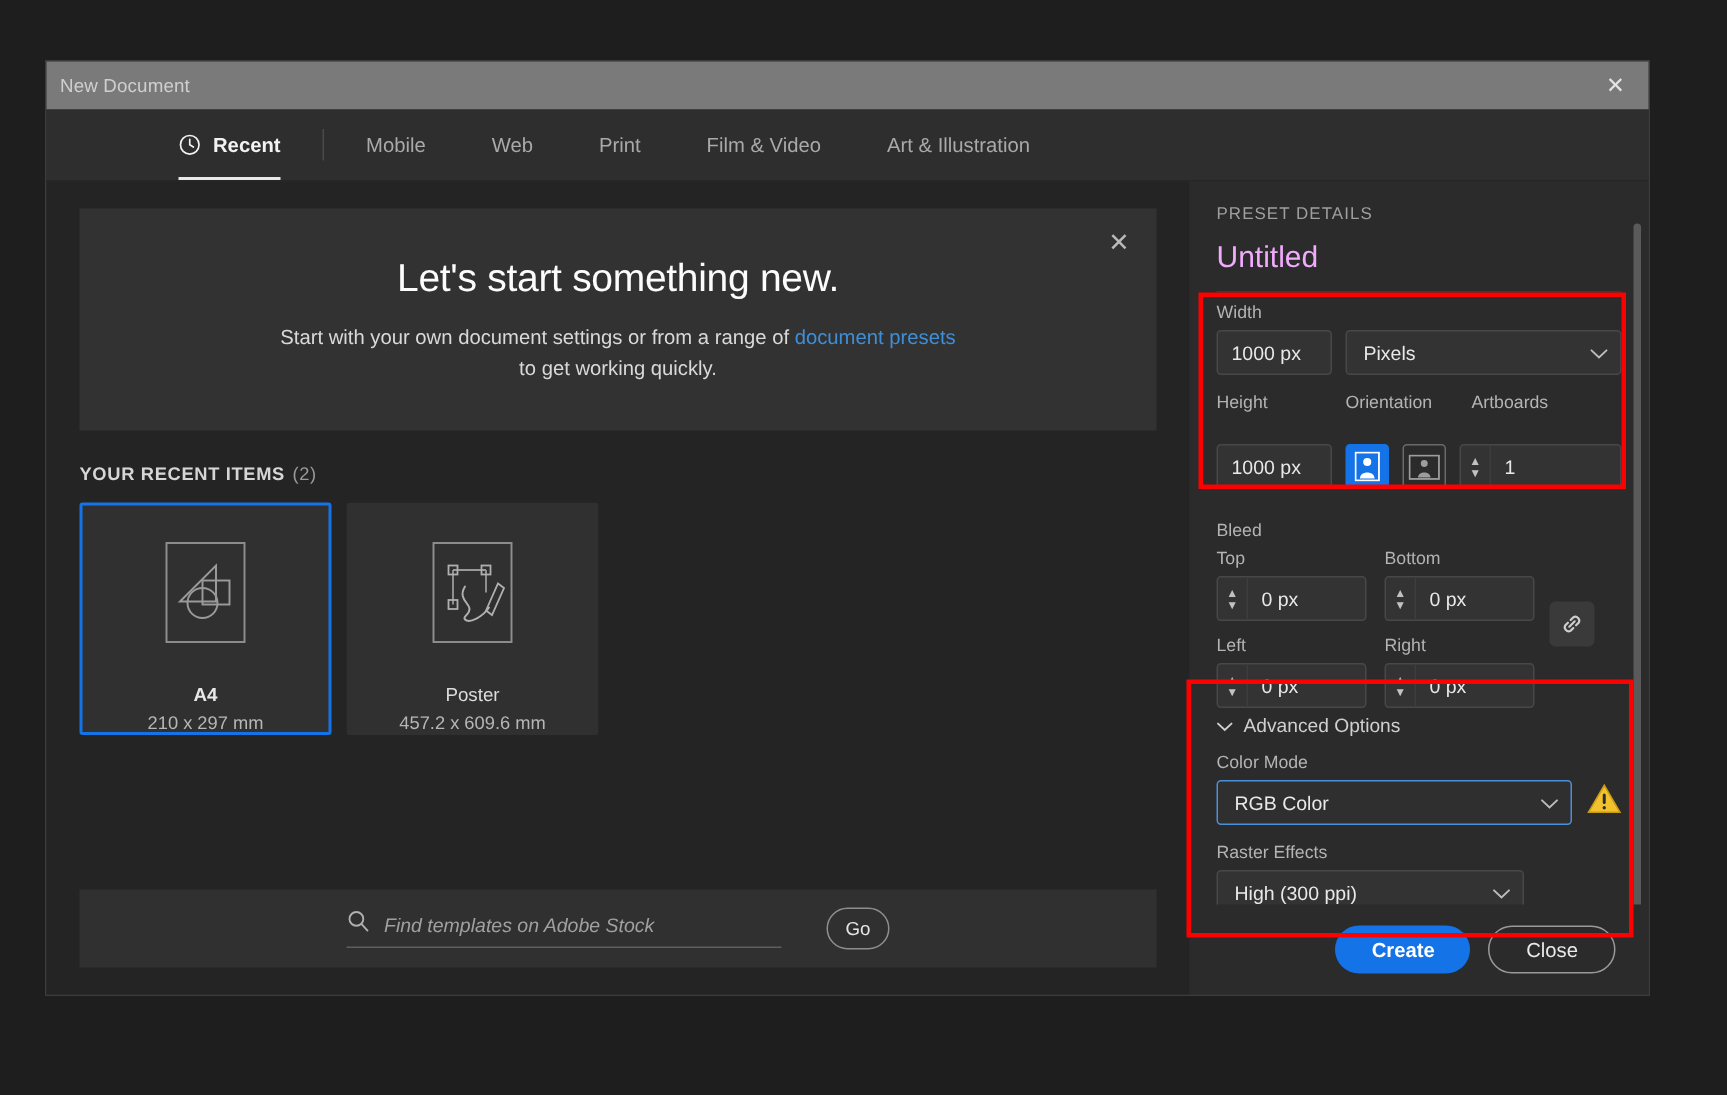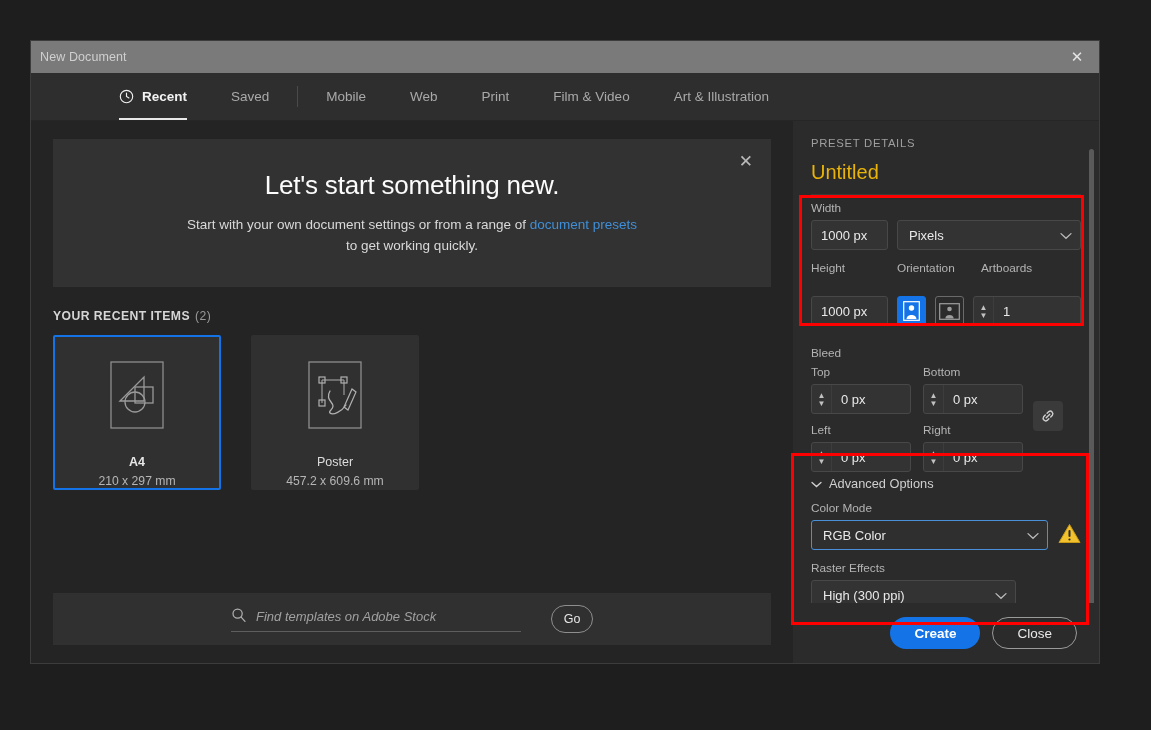--- a/index.html
+++ b/index.html
@@ -91,21 +91,21 @@
     padding: 4px 6px; cursor: default;
   }
 
   #recent-head {
     margin: 22px 0 12px 0;
     font-size: 12.2px; color: #d6d6d6; font-weight: bold;
     letter-spacing: .45px;
   }
   #recent-head .count { color: #9a9a9a; font-weight: normal; margin-left: 5px; }
 
-  #recent-grid { display: flex; gap: 30px; }
+  #recent-grid { display: flex; gap: 10px; }
   .recent-card {
     width: 168px; height: 155px;
     background: #303030;
     border: 2px solid transparent;
     border-radius: 2px;
     display: flex; flex-direction: column;
     align-items: center; justify-content: flex-start;
     padding-top: 24px;
     cursor: default;
   }
@@ -151,21 +151,21 @@
     position: relative; min-width: 0;
   }
   #preset-scroll {
     flex: 1; overflow: hidden; position: relative;
     padding: 16px 18px 0 18px;
   }
   #preset-label {
     font-size: 11.3px; color: #9f9f9f; letter-spacing: .7px; margin-bottom: 12px;
   }
   #preset-title {
-    font-size: 20px; color: #eab308; font-weight: normal;
+    font-size: 20px; color: #f0abfc; font-weight: normal;
     padding-bottom: 10px; margin-bottom: 6px;
     border-bottom: 1px solid #3a3a3a;
   }
 
   .field-label { font-size: 11.8px; color: #b4b4b4; margin-bottom: 5px; }
   .row { display: flex; gap: 9px; margin-bottom: 11px; }
 
   .txtbox {
     background: #333333; border: 1px solid #484848; border-radius: 3px;
     height: 30px; display: flex; align-items: center;
@@ -268,23 +268,20 @@
 
   <div id="tabbar">
     <div class="tab active">
       <span class="clock-icon">
         <svg width="15" height="15" viewBox="0 0 16 16">
           <circle cx="8" cy="8" r="6.6" fill="none" stroke="#f2f2f2" stroke-width="1.2"></circle>
           <path d="M8 4.2 V8 L10.6 9.6" fill="none" stroke="#f2f2f2" stroke-width="1.2" stroke-linecap="round"></path>
         </svg>
       </span>
       <span>Recent</span>
-    </div>
-    <div class="tab">
-      <span>Saved</span>
     </div>
     <div class="tab-sep"></div>
     <div class="tab">
       <span>Mobile</span>
     </div>
     <div class="tab">
       <span>Web</span>
     </div>
     <div class="tab">
       <span>Print</span>

